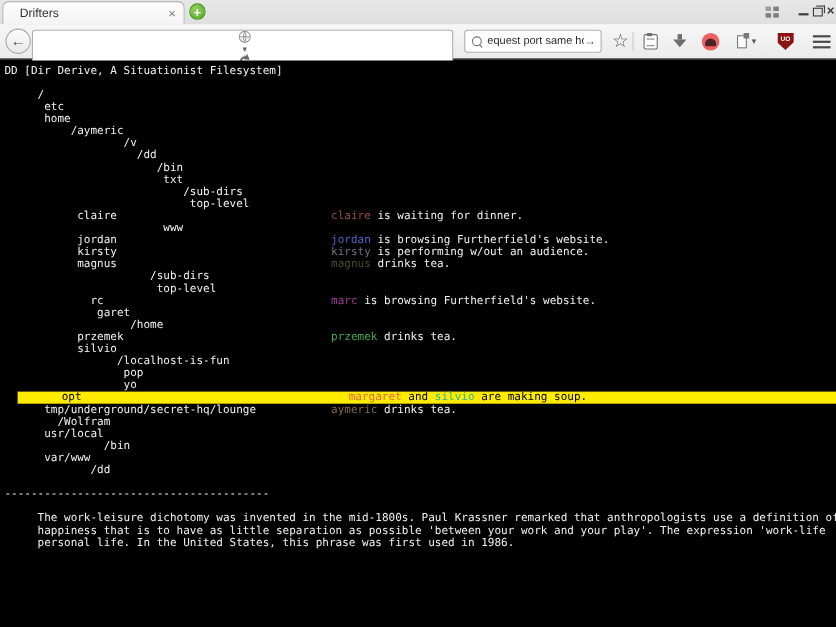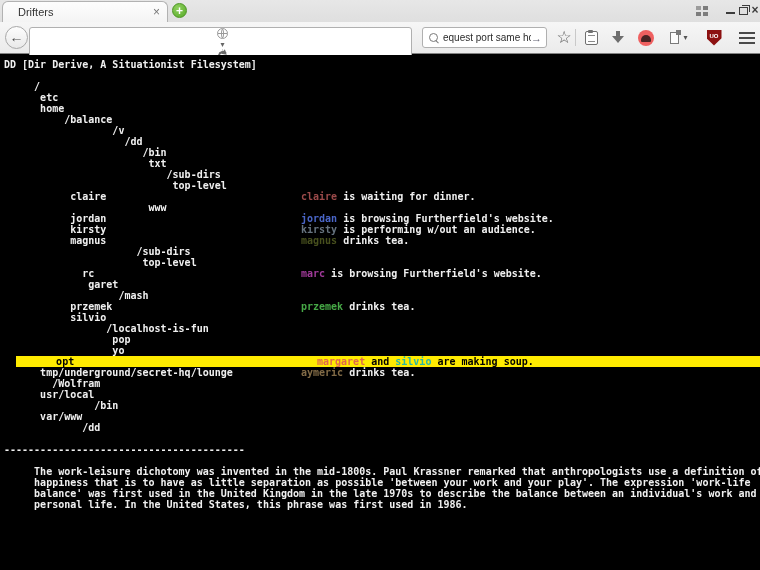--- a/index.html
+++ b/index.html
@@ -70,21 +70,21 @@
   .icon-page{width:9px;height:12px;border:1px solid #7a7a7a;background:#fcfcfc;position:relative;box-sizing:border-box;}
   .icon-page::after{content:"";position:absolute;right:-3px;top:-3px;width:5px;height:5px;background:#7a7a7a;}
   .page-caret{color:#555;font-size:8px;margin-left:4px;}
   .icon-shield{width:15px;height:16px;background:#8c1111;clip-path:polygon(0 0,100% 0,100% 55%,50% 100%,0 55%);
                color:#fff;font-size:6px;font-weight:bold;text-align:center;line-height:12px;}
   .icon-burger{width:16px;height:12px;display:flex;flex-direction:column;justify-content:space-between;}
   .icon-burger i{height:2px;background:#4a4a4a;}
 
   
   .content{position:absolute;top:55px;left:0;width:760px;height:515px;background:#000;
-           padding-top:4px;box-sizing:border-box;font-weight:bold;}
+           padding-top:4px;box-sizing:border-box;}
   .line{height:11px;padding-left:4px;position:relative;white-space:pre;
         font-family:"DejaVu Sans Mono","Liberation Mono",monospace;font-size:10px;line-height:11px;color:#f0f0f0;}
   .line .msg{position:absolute;left:301px;top:0;white-space:pre;}
   .line.hl{background:#ffeb00;color:#000;margin-left:16px;}
 </style>
 </head>
 <body>
 
 <div class="chrome">
   <div class="tabbar">
@@ -157,52 +157,51 @@
   </div>
 </div>
 
 <div class="content">
   <div class="line">DD [Dir Derive, A Situationist Filesystem]</div>
   <div class="line"></div>
   <div id="tree">
       <div class="line"><span>     /</span></div>
       <div class="line"><span>      etc</span></div>
       <div class="line"><span>      home</span></div>
-      <div class="line"><span>          /balance</span></div>
+      <div class="line"><span>          /aymeric</span></div>
       <div class="line"><span>                  /v</span></div>
       <div class="line"><span>                    /dd</span></div>
       <div class="line"><span>                       /bin</span></div>
       <div class="line"><span>                        txt</span></div>
       <div class="line"><span>                           /sub-dirs</span></div>
       <div class="line"><span>                            top-level</span></div>
       <div class="line"><span>           claire</span><span class="msg"><span style="color: rgb(155, 74, 74);">claire</span><span> is waiting for dinner.</span></span></div>
       <div class="line"><span>                        www</span></div>
       <div class="line"><span>           jordan</span><span class="msg"><span style="color: rgb(74, 102, 200);">jordan</span><span> is browsing Furtherfield's website.</span></span></div>
       <div class="line"><span>           kirsty</span><span class="msg"><span style="color: rgb(102, 115, 127);">kirsty</span><span> is performing w/out an audience.</span></span></div>
       <div class="line"><span>           magnus</span><span class="msg"><span style="color: rgb(71, 79, 29);">magnus</span><span> drinks tea.</span></span></div>
       <div class="line"><span>                      /sub-dirs</span></div>
       <div class="line"><span>                       top-level</span></div>
       <div class="line"><span>             rc</span><span class="msg"><span style="color: rgb(160, 58, 153);">marc</span><span> is browsing Furtherfield's website.</span></span></div>
       <div class="line"><span>              garet</span></div>
-      <div class="line"><span>                   /mash</span></div>
+      <div class="line"><span>                   /home</span></div>
       <div class="line"><span>           przemek</span><span class="msg"><span style="color: rgb(70, 168, 70);">przemek</span><span> drinks tea.</span></span></div>
       <div class="line"><span>           silvio</span></div>
       <div class="line"><span>                 /localhost-is-fun</span></div>
       <div class="line"><span>                  pop</span></div>
       <div class="line"><span>                  yo</span></div>
       <div class="line hl"><span>      opt</span><span class="msg"><span style="color: rgb(224, 103, 79);">margaret</span><span> and </span><span style="color: rgb(42, 181, 165);">silvio</span><span> are making soup.</span></span></div>
       <div class="line"><span>      tmp/underground/secret-hq/lounge</span><span class="msg"><span style="color: rgb(130, 107, 70);">aymeric</span><span> drinks tea.</span></span></div>
       <div class="line"><span>        /Wolfram</span></div>
       <div class="line"><span>      usr/local</span></div>
       <div class="line"><span>               /bin</span></div>
       <div class="line"><span>      var/www</span></div>
       <div class="line"><span>             /dd</span></div>
     </div>
   <div class="line"></div>
   <div class="line">----------------------------------------</div>
   <div class="line"></div>
   <div id="para">
       <div class="line">     The work-leisure dichotomy was invented in the mid-1800s. Paul Krassner remarked that anthropologists use a definition of</div>
       <div class="line">     happiness that is to have as little separation as possible 'between your work and your play'. The expression 'work-life</div>
-      <div class="line">     balance' was first used in the United Kingdom in the late 1970s to describe the balance between an individual's work and</div>
       <div class="line">     personal life. In the United States, this phrase was first used in 1986.</div>
     </div>
 </div>
 
 </body></html>

